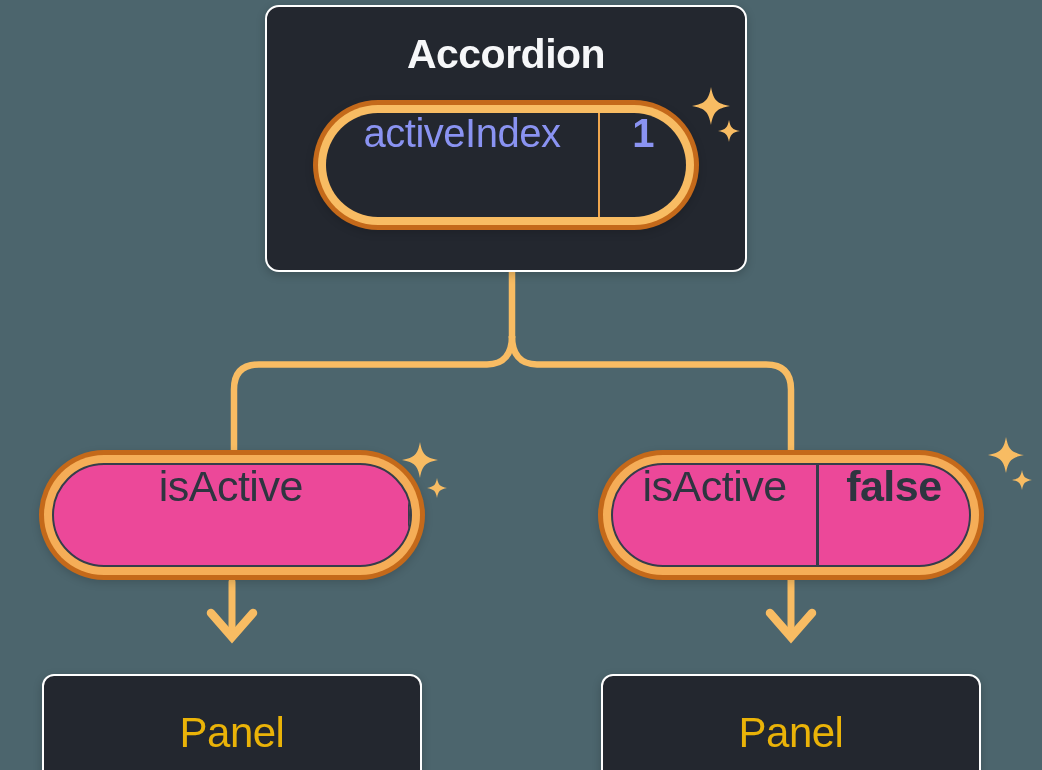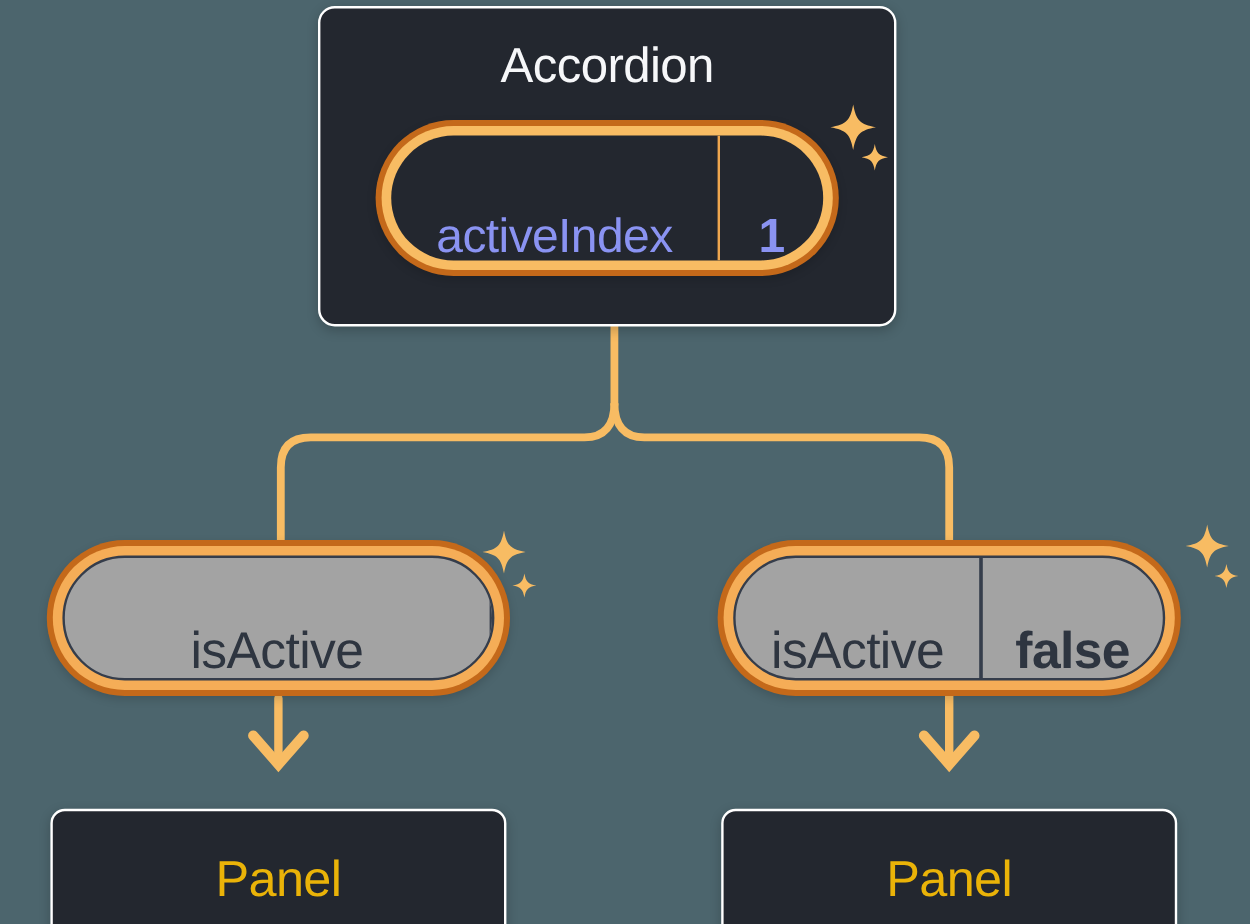--- a/index.html
+++ b/index.html
@@ -14,45 +14,45 @@
 
   
   .card{
     position:absolute;z-index:2;background:#23272F;
     border:2.5px solid #FFFFFF;border-radius:14px;box-sizing:border-box;
     box-shadow:0 3px 10px rgba(0,0,0,0.20);
   }
   .root-card{left:265px;top:5px;width:482px;height:267px;}
   .card-title{
     position:absolute;left:0;top:27px;width:100%;text-align:center;
-    color:#F6F7F9;font-size:41px;font-weight:400;letter-spacing:-0.5px;line-height:1;
+    color:#F6F7F9;font-size:41px;font-weight:700;letter-spacing:-0.5px;line-height:1;
   }
   .panel{
     display:flex;align-items:center;justify-content:center;
     width:380px;height:118px;top:674px;border-radius:12px;
     color:#eab308;font-size:42px;font-weight:500;letter-spacing:-0.5px;
   }
   .panel-left{left:42px;}
   .panel-right{left:601px;}
 
   
   .pill{
     position:absolute;z-index:2;width:386px;height:130px;box-sizing:border-box;
     background:#C4691A;border-radius:999px;padding:5px;
     box-shadow:0 3px 8px rgba(0,0,0,0.15);
   }
   .pill-mid{height:100%;box-sizing:border-box;border-radius:999px;padding:8px;}
   .pill-state .pill-mid{background:#F8BC63;}
   .pill-prop  .pill-mid{background:#F5AD57;}
   .pill-inner{
     height:100%;box-sizing:border-box;border-radius:999px;overflow:hidden;
-    display:flex;align-items:flex-end;
+    display:flex;align-items:flex-start;
   }
   .pill-inner.dark{background:#23272F;}
-  .pill-inner.purple{background:#a3a3a3;border:2.5px solid #353D4B;}
+  .pill-inner.purple{background:#ec4899;border:2.5px solid #353D4B;}
   .cell{display:flex;align-items:center;justify-content:center;line-height:1;letter-spacing:-0.5px;}
   .pill-state .cell{font-size:40px;color:#8A93F2;}
   .pill-prop  .cell{font-size:43px;color:#2E3540;}
   .cell.value{font-weight:700;}
   .vdiv{align-self:stretch;flex:0 0 auto;}
   .vdiv.orange{width:2px;background:#EFA64E;}
   .vdiv.dark{width:2.5px;background:#353D4B;}
 
   .pill-state{left:313px;top:100px;}
   .pill-prop-left{left:39px;top:450px;}

